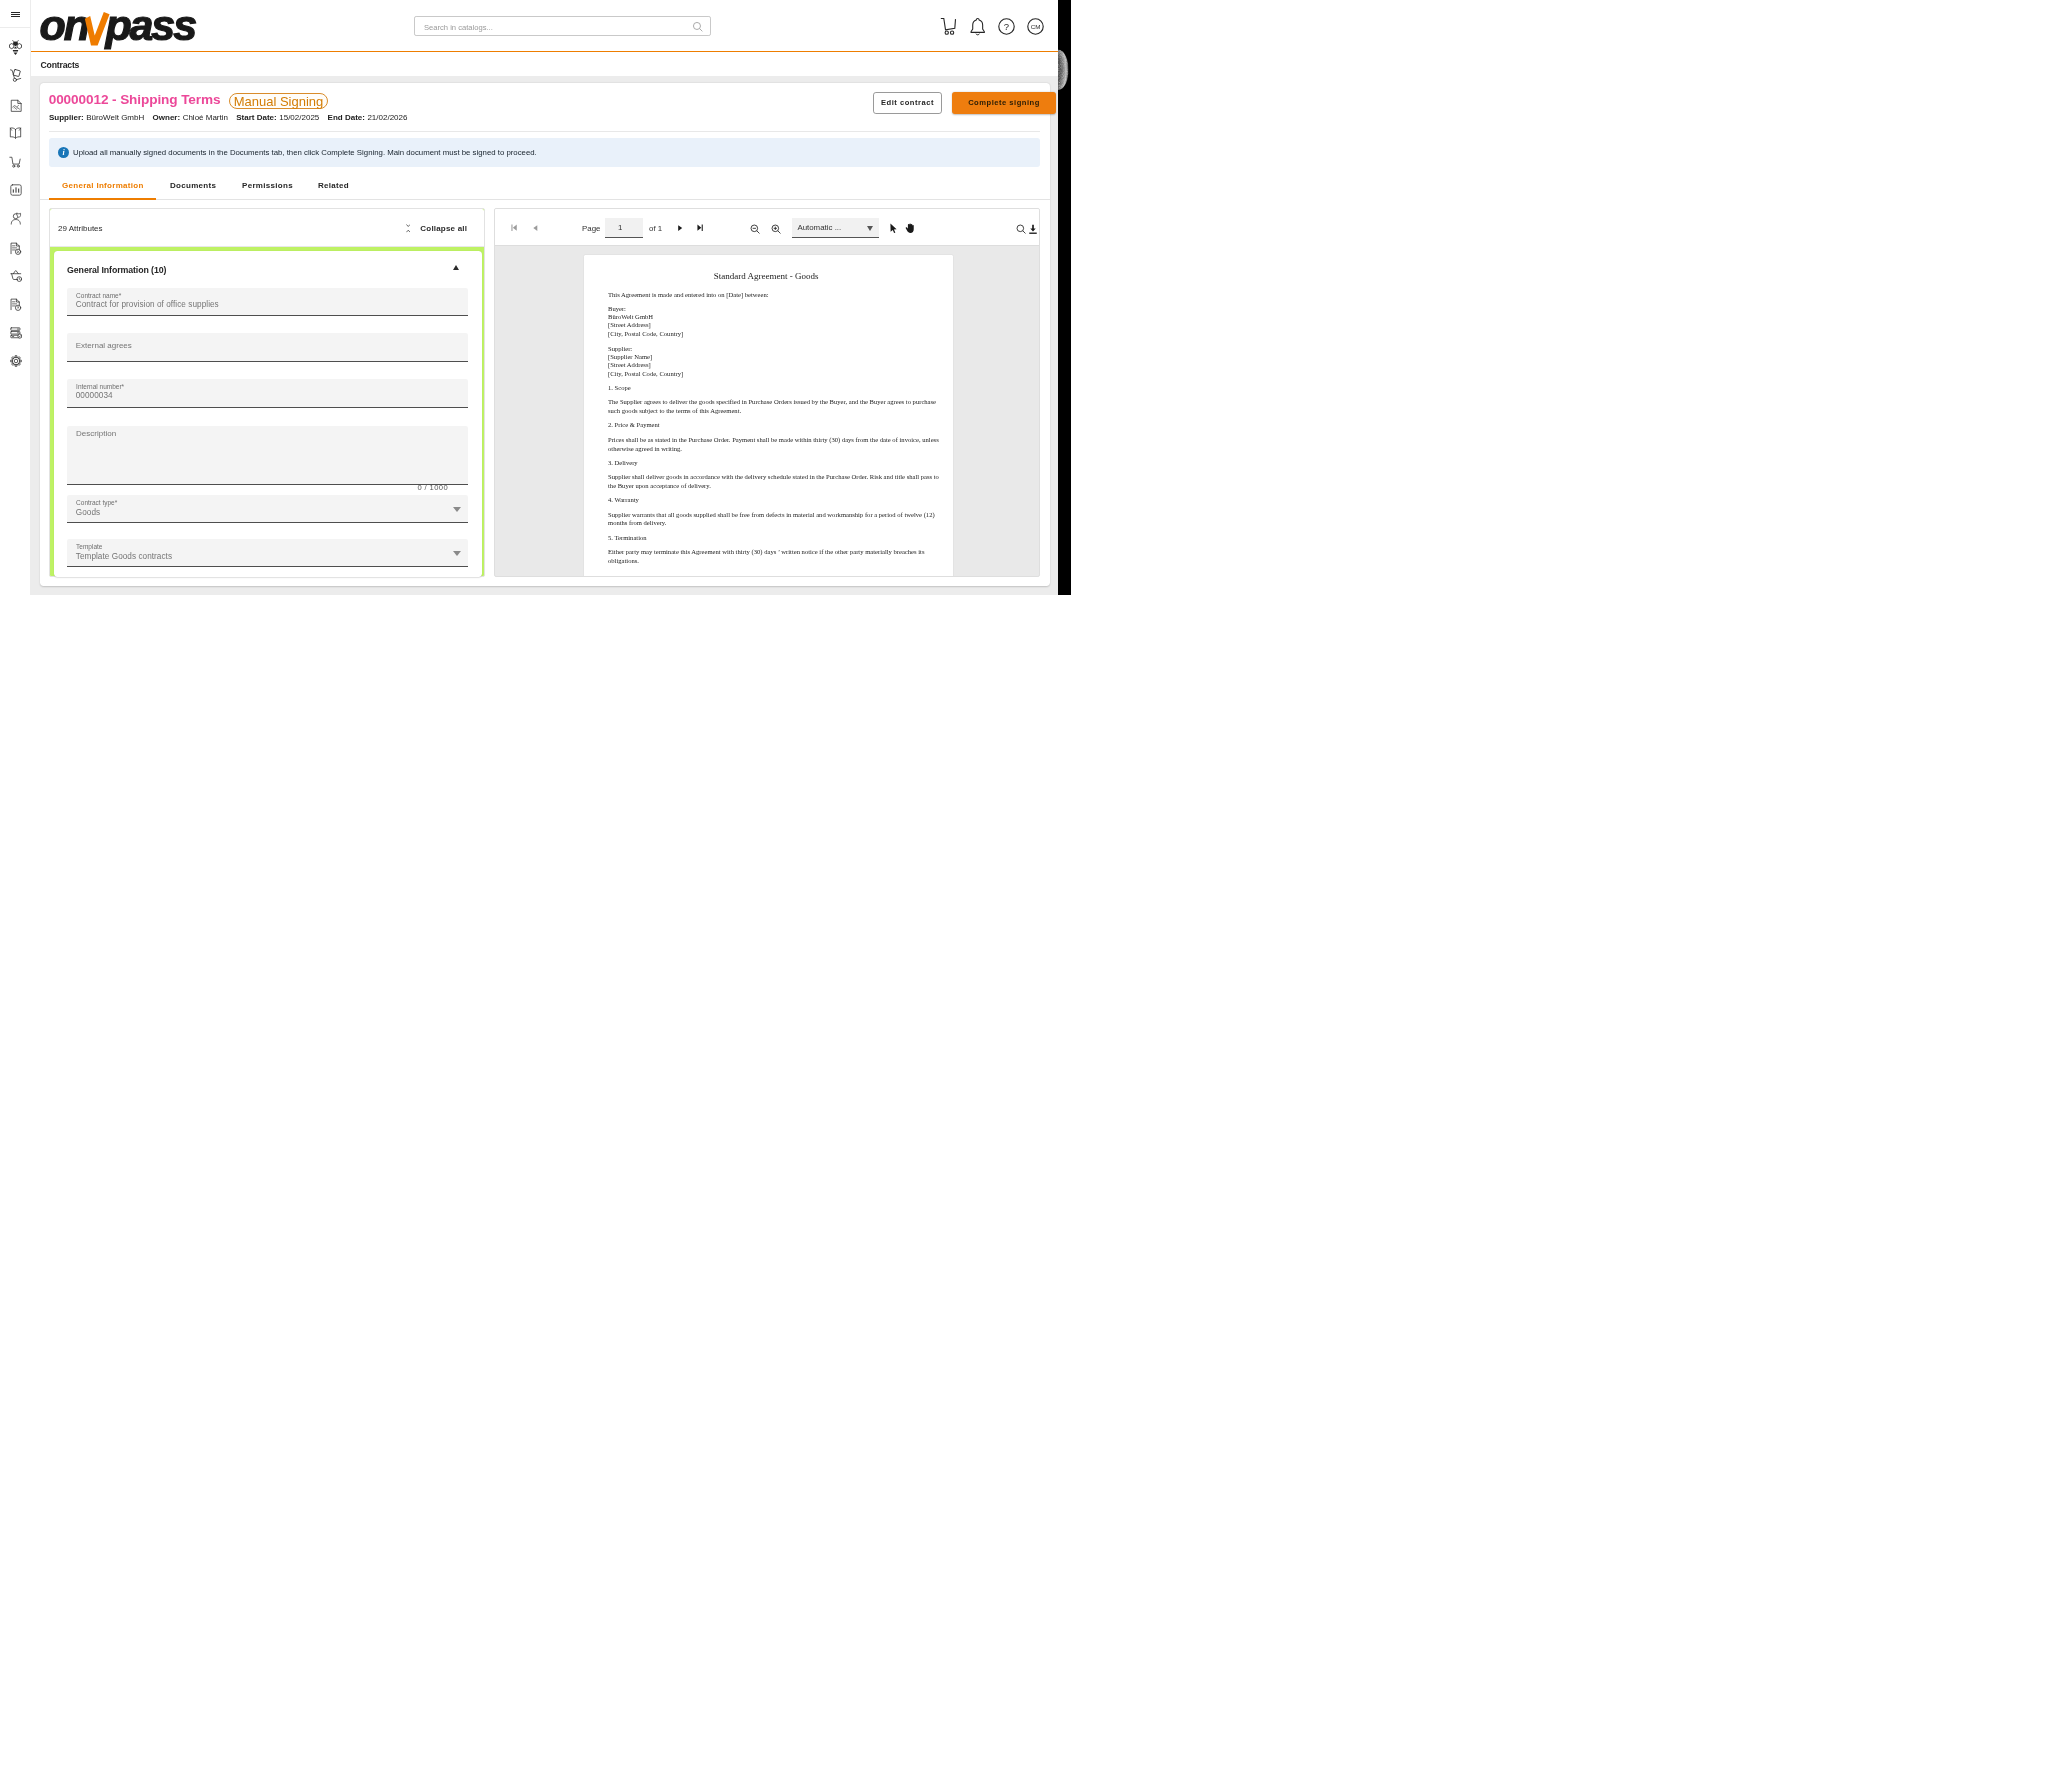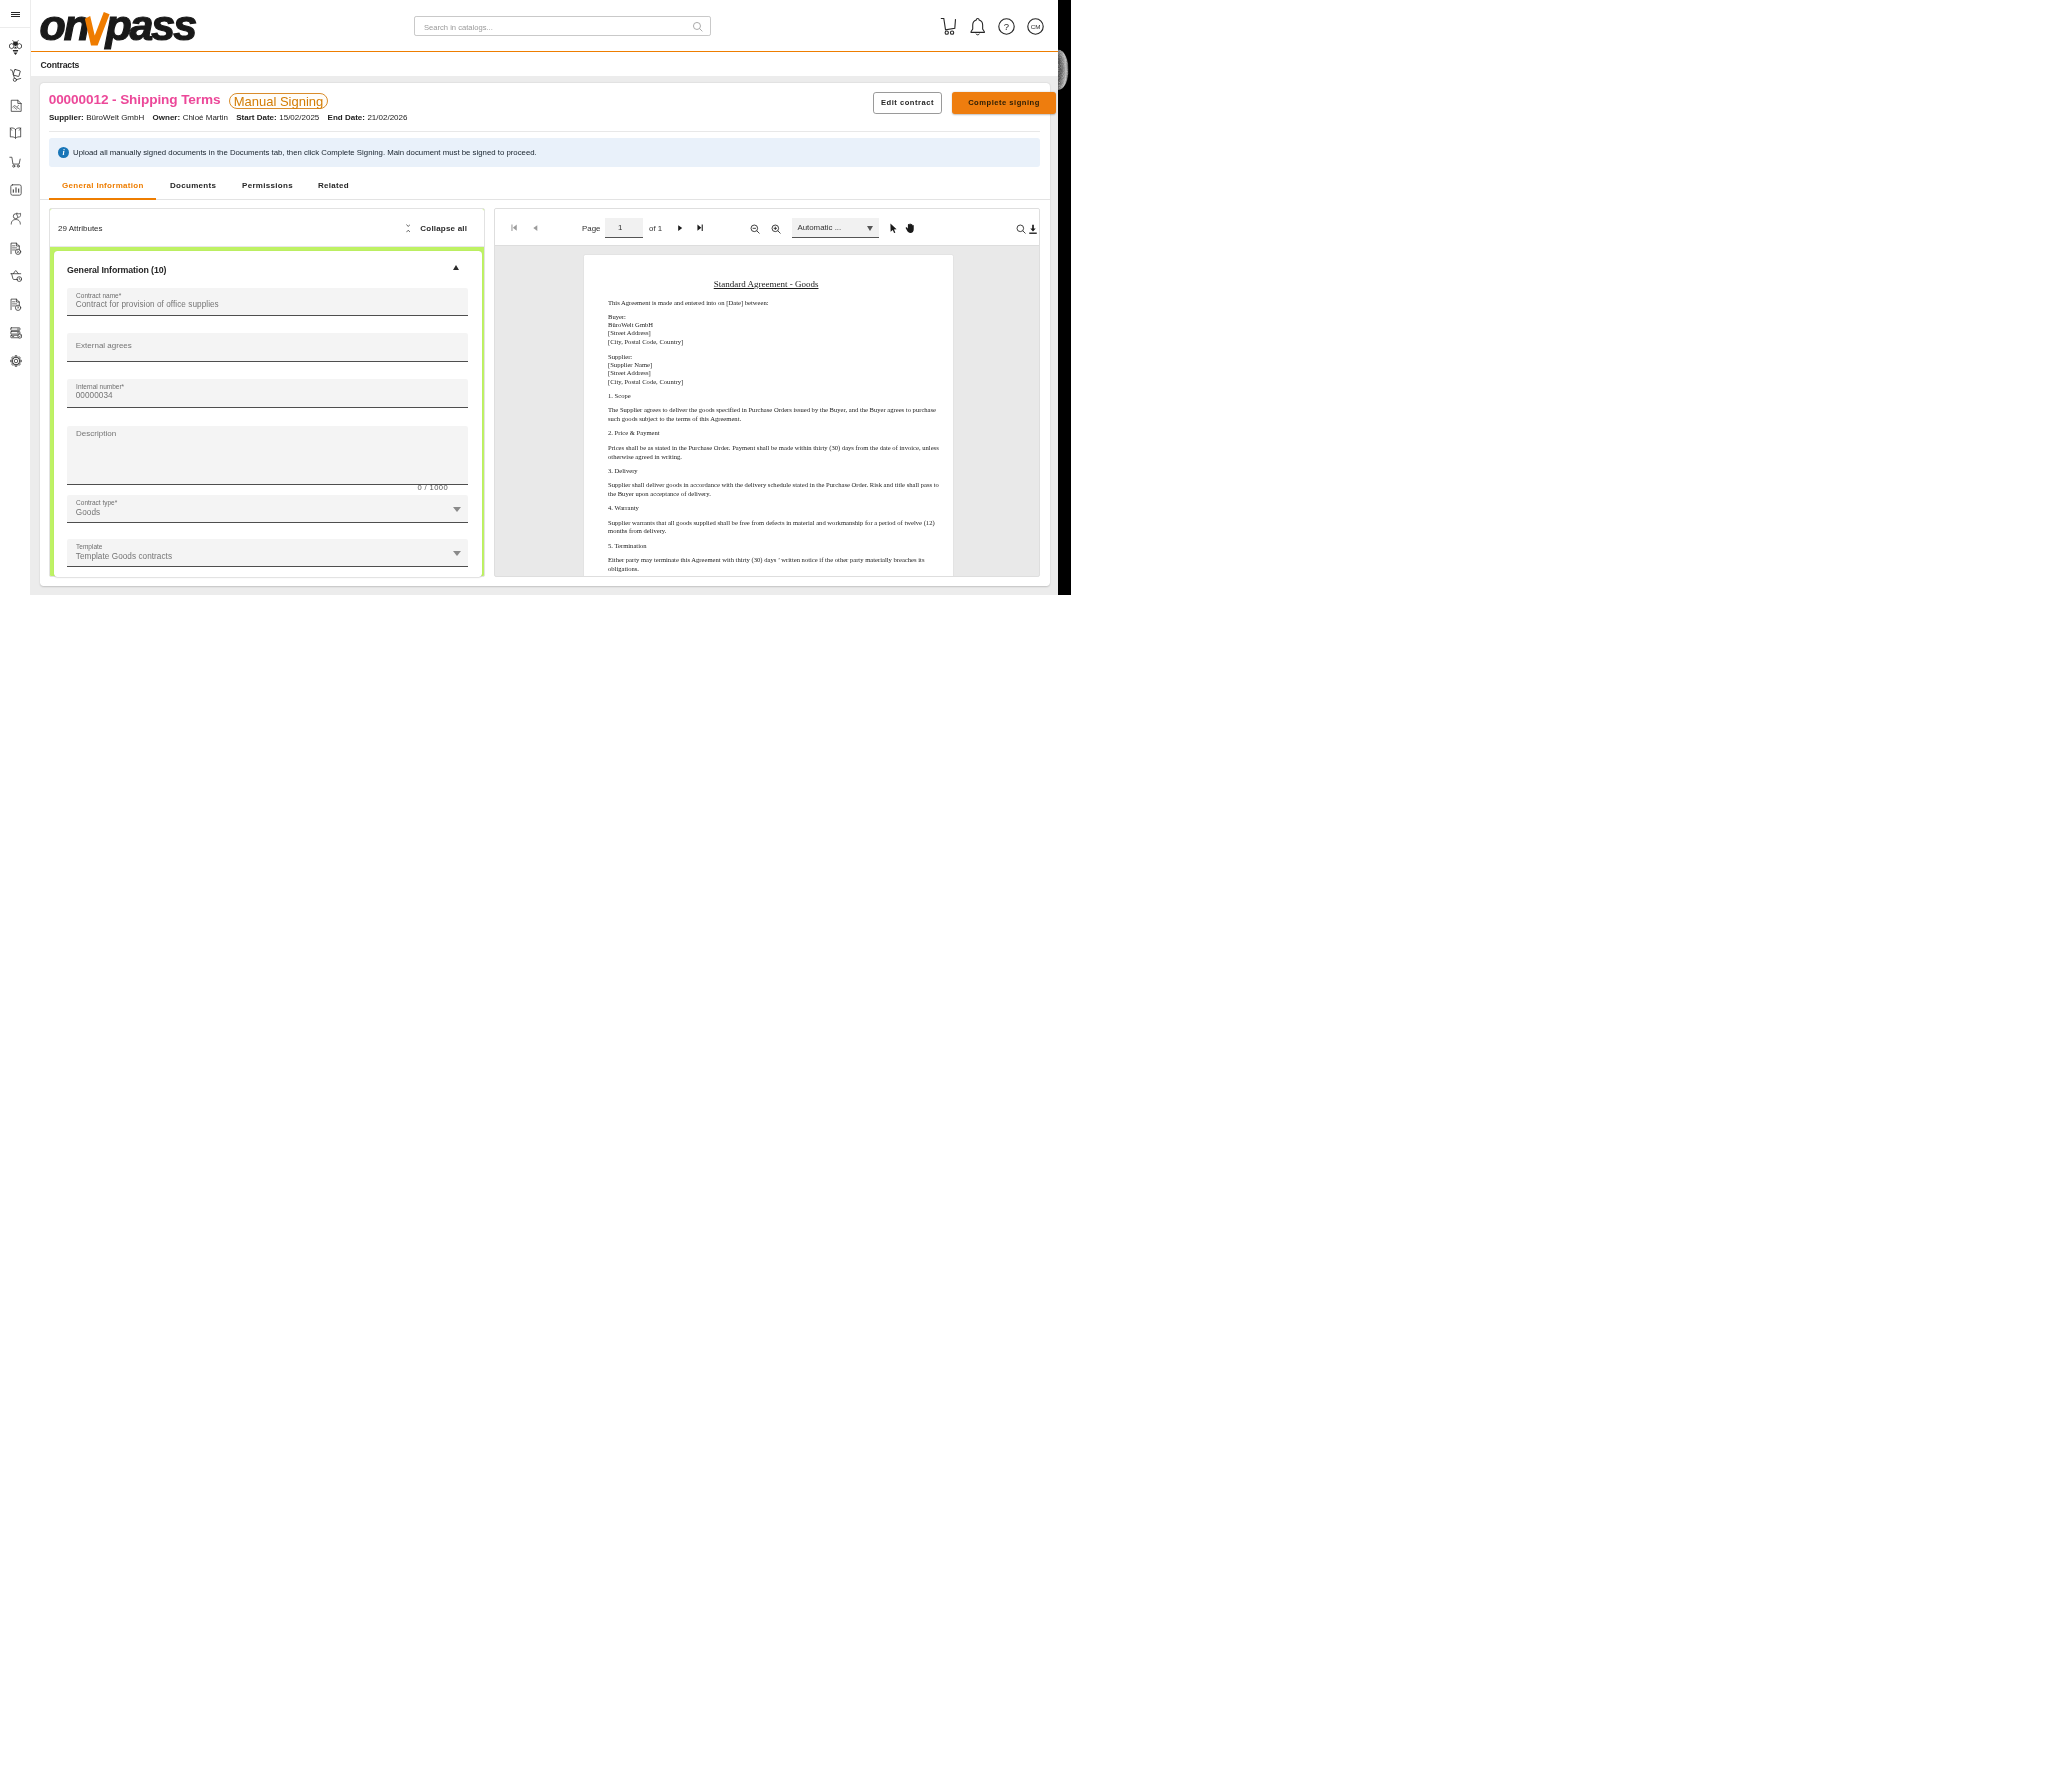--- a/index.html
+++ b/index.html
@@ -331,21 +331,21 @@
             <path d="M16.5 16.5 L23 23"></path>
           </svg>
 
         <svg class="ticon" style="left:533px;top:14.5px" width="10" height="10" viewBox="0 0 24 24" fill="#1a1a1a">
             <path d="M10 2 h4 v9 h4.5 L12 18 L5.5 11 H10 Z"></path>
             <rect x="3" y="20.5" width="18" height="3.2"></rect>
           </svg>
       </div>
       <div id="pdfpage">
         <div id="pdfbody">
-          <h1 style="margin-top:25px;text-decoration:underline;">Standard Agreement - Goods</h1>
+          <h1 style="margin-top:17px;">Standard Agreement - Goods</h1>
           <p style="margin-top:10.7px;">This Agreement is made and entered into on [Date] between:</p>
           <p style="margin-top:4.4px; line-height:8.3px;">Buyer:<br>BüroWelt GmbH<br>[Street Address]<br>[City, Postal Code, Country]</p>
           <p style="margin-top:7px; line-height:8.3px;">Supplier:<br>[Supplier Name]<br>[Street Address]<br>[City, Postal Code, Country]</p>
           <p style="margin-top:6px;">1. Scope</p>
           <p style="margin-top:5.5px;">The Supplier agrees to deliver the goods specified in Purchase Orders issued by the Buyer, and the Buyer agrees to purchase such goods subject to the terms of this Agreement.</p>
           <p style="margin-top:5.5px;">2. Price &amp; Payment</p>
           <p style="margin-top:5.5px;">Prices shall be as stated in the Purchase Order. Payment shall be made within thirty (30) days from the date of invoice, unless otherwise agreed in writing.</p>
           <p style="margin-top:5.5px;">3. Delivery</p>
           <p style="margin-top:5.5px;">Supplier shall deliver goods in accordance with the delivery schedule stated in the Purchase Order. Risk and title shall pass to the Buyer upon acceptance of delivery.</p>
           <p style="margin-top:5.5px;">4. Warranty</p>

